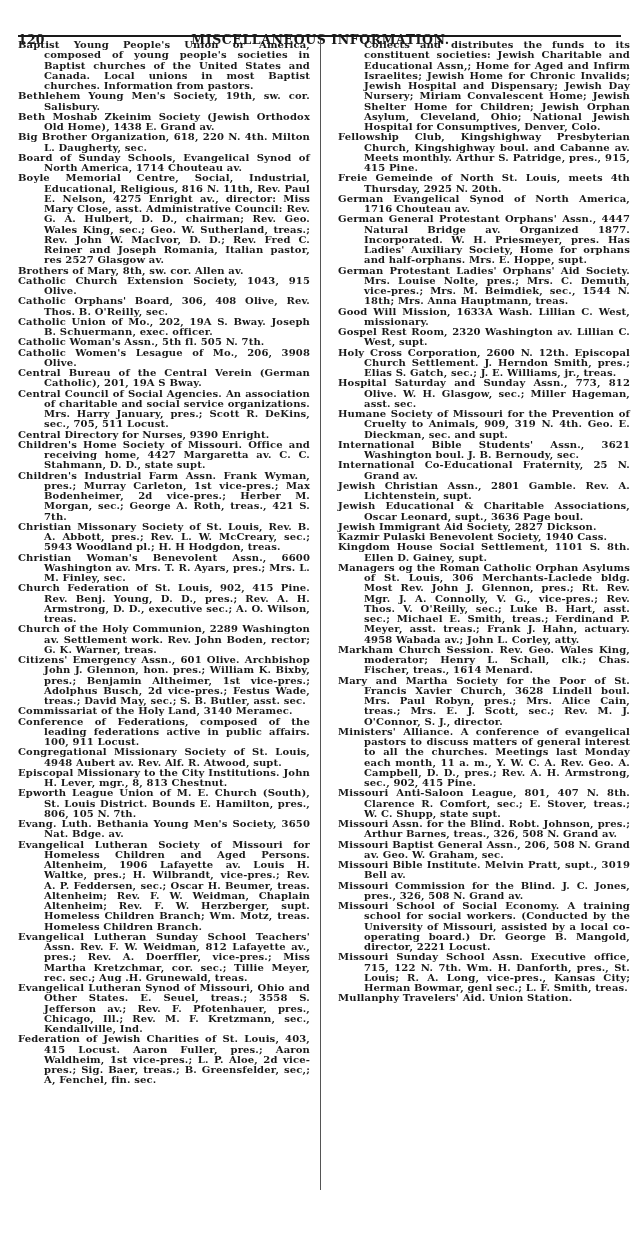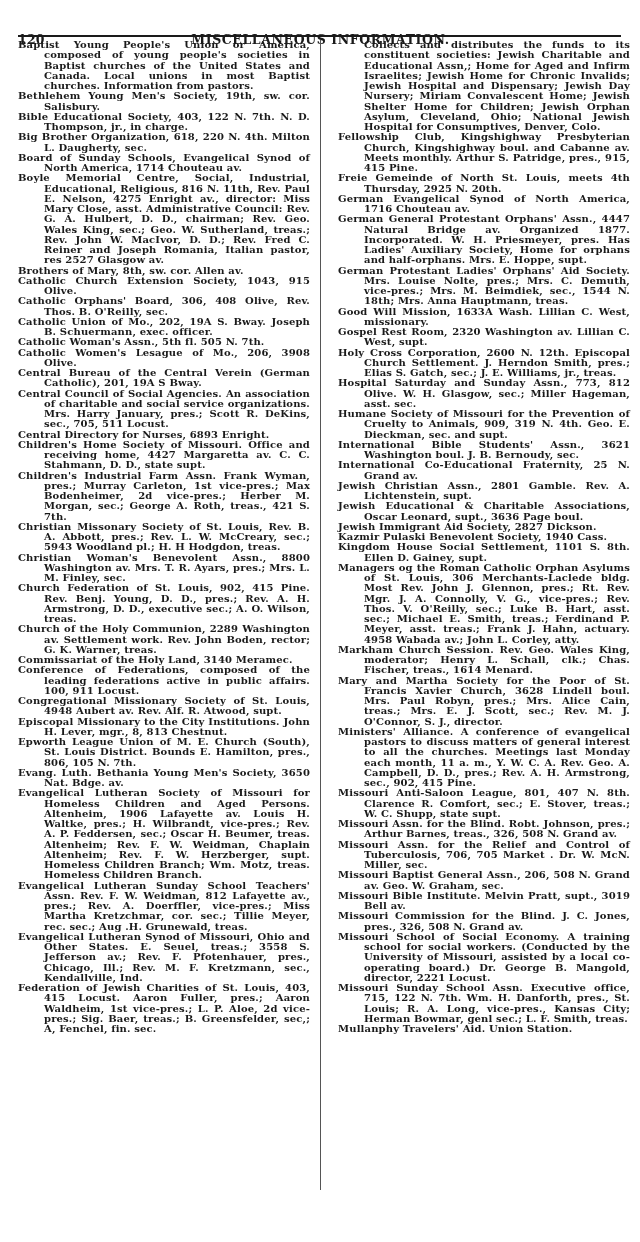--- a/index.html
+++ b/index.html
@@ -40,39 +40,40 @@
 <div class="page">
   <div class="header">
     <span class="pageno">120</span>
     <span class="title">MISCELLANEOUS INFORMATION.</span>
   </div>
   <div class="rule"></div>
 
   <div class="col left" id="col-left">
       <p class="entry">Baptist Young People's Union or America, composed of young people's societies in Baptist churches of the United States and Canada. Local unions in most Baptist churches. Information from pastors.</p>
       <p class="entry">Bethlehem Young Men's Society, 19th, sw. cor. Salisbury.</p>
-      <p class="entry">Bible Educational Society, 403, 122 N. 7th. N. D. Thompson, jr., in charge.</p>
+      <p class="entry">Beth Moshab Zkeinim Society (Jewish Orthodox Old Home), 1438 E. Grand av.</p>
       <p class="entry">Big Brother Organization, 618, 220 N. 4th. Milton L. Daugherty, sec.</p>
       <p class="entry">Board of Sunday Schools, Evangelical Synod of North America, 1714 Chouteau av.</p>
       <p class="entry">Boyle Memorial Centre, Social, Industrial, Educational, Religious, 816 N. 11th, Rev. Paul E. Nelson, 4275 Enright av., director: Miss Mary Close, asst. Administrative Council: Rev. G. A. Hulbert, D. D., chairman; Rev. Geo. Wales King, sec.; Geo. W. Sutherland, treas.; Rev. John W. MacIvor, D. D.; Rev. Fred C. Reiner and Joseph Romania, Italian pastor, res 2527 Glasgow av.</p>
       <p class="entry">Brothers of Mary, 8th, sw. cor. Allen av.</p>
       <p class="entry">Catholic Church Extension Society, 1043, 915 Olive.</p>
       <p class="entry">Catholic Orphans' Board, 306, 408 Olive, Rev. Thos. B. O'Reilly, sec.</p>
       <p class="entry">Catholic Union of Mo., 202, 19A S. Bway. Joseph B. Schuermann, exec. officer.</p>
       <p class="entry">Catholic Woman's Assn., 5th fl. 505 N. 7th.</p>
       <p class="entry">Catholic Women's Lesague of Mo., 206, 3908 Olive.</p>
       <p class="entry">Central Bureau of the Central Verein (German Catholic), 201, 19A S Bway.</p>
       <p class="entry">Central Council of Social Agencies. An association of charitable and social service organizations. Mrs. Harry January, pres.; Scott R. DeKins, sec., 705, 511 Locust.</p>
-      <p class="entry">Central Directory for Nurses, 6893 Enright.</p>
+      <p class="entry">Central Directory for Nurses, 9390 Enright.</p>
       <p class="entry">Children's Home Society of Missouri. Office and receiving home, 4427 Margaretta av. C. C. Stahmann, D. D., state supt.</p>
       <p class="entry">Children's Industrial Farm Assn. Frank Wyman, pres.; Murray Carleton, 1st vice-pres.; Max Bodenheimer, 2d vice-pres.; Herber M. Morgan, sec.; George A. Roth, treas., 421 S. 7th.</p>
       <p class="entry">Christian Missonary Society of St. Louis, Rev. B. A. Abbott, pres.; Rev. L. W. McCreary, sec.; 5943 Woodland pl.; H. H Hodgdon, treas.</p>
-      <p class="entry">Christian Woman's Benevolent Assn., 8800 Washington av. Mrs. T. R. Ayars, pres.; Mrs. L. M. Finley, sec.</p>
+      <p class="entry">Christian Woman's Benevolent Assn., 6600 Washington av. Mrs. T. R. Ayars, pres.; Mrs. L. M. Finley, sec.</p>
       <p class="entry">Church Federation of St. Louis, 902, 415 Pine. Rev. Benj. Young, D. D., pres.; Rev. A. H. Armstrong, D. D., executive sec.; A. O. Wilson, treas.</p>
       <p class="entry">Church of the Holy Communion, 2289 Washington av. Settlement work. Rev. John Boden, rector; G. K. Warner, treas.</p>
+      <p class="entry">Citizens' Emergency Assn., 601 Olive. Archbishop John J. Glennon, hon. pres.; William K. Bixby, pres.; Benjamin Altheimer, 1st vice-pres.; Adolphus Busch, 2d vice-pres.; Festus Wade, treas.; David May, sec.; S. B. Butler, asst. sec.</p>
       <p class="entry">Commissariat of the Holy Land, 3140 Meramec.</p>
       <p class="entry">Conference of Federations, composed of the leading federations active in public affairs. 100, 911 Locust.</p>
       <p class="entry">Congregational Missionary Society of St. Louis, 4948 Aubert av. Rev. Alf. R. Atwood, supt.</p>
       <p class="entry">Episcopal Missionary to the City Institutions. John H. Lever, mgr., 8, 813 Chestnut.</p>
       <p class="entry">Epworth League Union of M. E. Church (South), St. Louis District. Bounds E. Hamilton, pres., 806, 105 N. 7th.</p>
       <p class="entry">Evang. Luth. Bethania Young Men's Society, 3650 Nat. Bdge. av.</p>
       <p class="entry">Evangelical Lutheran Society of Missouri for Homeless Children and Aged Persons. Altenheim, 1906 Lafayette av. Louis H. Waltke, pres.; H. Wilbrandt, vice-pres.; Rev. A. P. Feddersen, sec.; Oscar H. Beumer, treas. Altenheim; Rev. F. W. Weidman, Chaplain Altenheim; Rev. F. W. Herzberger, supt. Homeless Children Branch; Wm. Motz, treas. Homeless Children Branch.</p>
       <p class="entry">Evangelical Lutheran Sunday School Teachers' Assn. Rev. F. W. Weidman, 812 Lafayette av., pres.; Rev. A. Doerffler, vice-pres.; Miss Martha Kretzchmar, cor. sec.; Tillie Meyer, rec. sec.; Aug .H. Grunewald, treas.</p>
       <p class="entry">Evangelical Lutheran Synod of Missouri, Ohio and Other States. E. Seuel, treas.; 3558 S. Jefferson av.; Rev. F. Pfotenhauer, pres., Chicago, Ill.; Rev. M. F. Kretzmann, sec., Kendallville, Ind.</p>
       <p class="entry">Federation of Jewish Charities of St. Louis, 403, 415 Locust. Aaron Fuller, pres.; Aaron Waldheim, 1st vice-pres.; L. P. Aloe, 2d vice-pres.; Sig. Baer, treas.; B. Greensfelder, sec,; A, Fenchel, fin. sec.</p>
@@ -96,21 +97,20 @@
       <p class="entry">Jewish Educational &amp; Charitable Associations, Oscar Leonard, supt., 3636 Page boul.</p>
       <p class="entry">Jewish Immigrant Aid Society, 2827 Dickson.</p>
       <p class="entry">Kazmir Pulaski Benevolent Society, 1940 Cass.</p>
       <p class="entry">Kingdom House Social Settlement, 1101 S. 8th. Ellen D. Gainey, supt.</p>
       <p class="entry">Managers og the Roman Catholic Orphan Asylums of St. Louis, 306 Merchants-Laclede bldg. Most Rev. John J. Glennon, pres.; Rt. Rev. Mgr. J. A. Connolly, V. G., vice-pres.; Rev. Thos. V. O'Reilly, sec.; Luke B. Hart, asst. sec.; Michael E. Smith, treas.; Ferdinand P. Meyer, asst. treas.; Frank J. Hahn, actuary. 4958 Wabada av.; John L. Corley, atty.</p>
       <p class="entry">Markham Church Session. Rev. Geo. Wales King, moderator; Henry L. Schall, clk.; Chas. Fischer, treas., 1614 Menard.</p>
       <p class="entry">Mary and Martha Society for the Poor of St. Francis Xavier Church, 3628 Lindell boul. Mrs. Paul Robyn, pres.; Mrs. Alice Cain, treas.; Mrs. E. J. Scott, sec.; Rev. M. J. O'Connor, S. J., director.</p>
       <p class="entry">Ministers' Alliance. A conference of evangelical pastors to discuss matters of general interest to all the churches. Meetings last Monday each month, 11 a. m., Y. W. C. A. Rev. Geo. A. Campbell, D. D., pres.; Rev. A. H. Armstrong, sec., 902, 415 Pine.</p>
       <p class="entry">Missouri Anti-Saloon League, 801, 407 N. 8th. Clarence R. Comfort, sec.; E. Stover, treas.; W. C. Shupp, state supt.</p>
       <p class="entry">Missouri Assn. for the Blind. Robt. Johnson, pres.; Arthur Barnes, treas., 326, 508 N. Grand av.</p>
-      <p class="entry">Missouri Assn. for the Relief and Control of Tuberculosis, 706, 705 Market . Dr. W. McN. Miller, sec.</p>
       <p class="entry">Missouri Baptist General Assn., 206, 508 N. Grand av. Geo. W. Graham, sec.</p>
       <p class="entry">Missouri Bible Institute. Melvin Pratt, supt., 3019 Bell av.</p>
       <p class="entry">Missouri Commission for the Blind. J. C. Jones, pres., 326, 508 N. Grand av.</p>
       <p class="entry">Missouri School of Social Economy. A training school for social workers. (Conducted by the University of Missouri, assisted by a local co-operating board.) Dr. George B. Mangold, director, 2221 Locust.</p>
       <p class="entry">Missouri Sunday School Assn. Executive office, 715, 122 N. 7th. Wm. H. Danforth, pres., St. Louis; R. A. Long, vice-pres., Kansas City; Herman Bowmar, genl sec.; L. F. Smith, treas.</p>
       <p class="entry">Mullanphy Travelers' Aid. Union Station.</p>
     </div>
 </div>
 
 </body></html>

